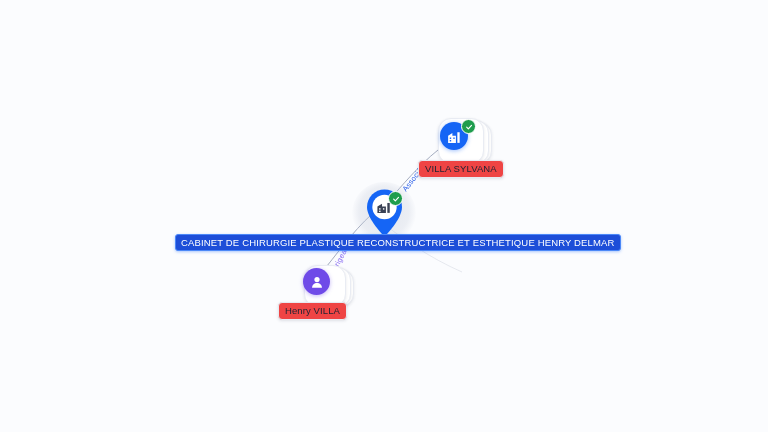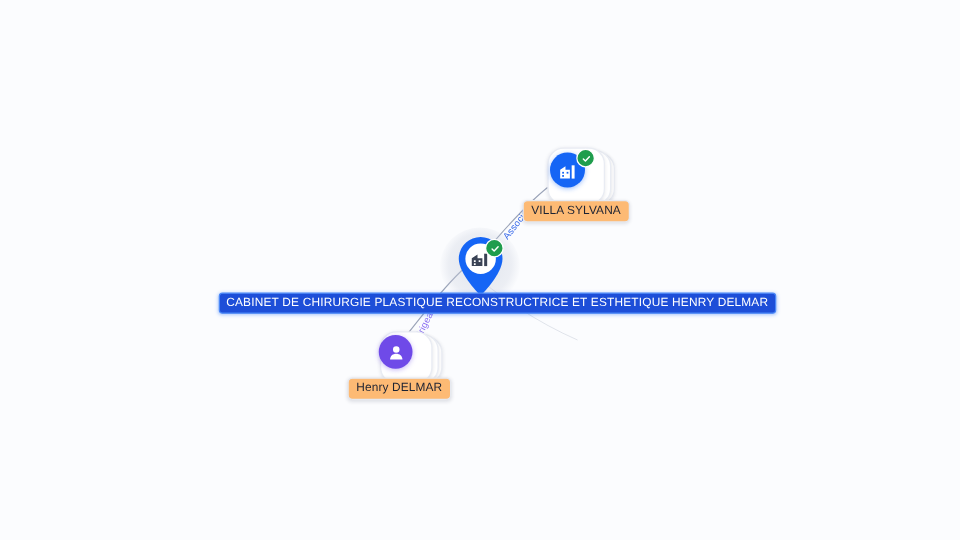--- a/index.html
+++ b/index.html
@@ -95,21 +95,21 @@
     background: #1f9d4d;
     border: 1.6px solid #ffffff;
     display: flex;
     align-items: center;
     justify-content: center;
   }
   #node-villa-sylvana .check-badge { left: 31px; top: 3px; }
 
   .node-chip {
     position: absolute;
-    background: #fdba74;
+    background: #ef4444;
     border: 1px solid #e6e9f0;
     border-radius: 4px;
     padding: 2px 6px 3px 6px;
     font-size: 9.5px;
     color: #1d2333;
     white-space: nowrap;
     box-shadow: 0 1px 3px rgba(30, 40, 70, .13);
     letter-spacing: .1px;
   }
   #chip-villa-sylvana { left: -12px; top: 44px; }
@@ -260,16 +260,16 @@
     <div class="stack-card c2"></div>
     <div class="stack-card c1"></div>
 
     <div class="circle-badge">
       <svg width="16" height="16" viewBox="0 0 24 24">
         <circle cx="12" cy="8.4" r="3.9" fill="#ffffff"></circle>
         <path d="M4.6 20.5 C 4.6 15.9 8 13.4 12 13.4 C 16 13.4 19.4 15.9 19.4 20.5 Z" fill="#ffffff"></path>
       </svg>
     </div>
 
-    <div class="node-chip" id="chip-henry-delmar">Henry DELMAR</div>
+    <div class="node-chip" id="chip-henry-delmar">Henry VILLA</div>
   </div>
 
 </div>
 
 </body></html>

